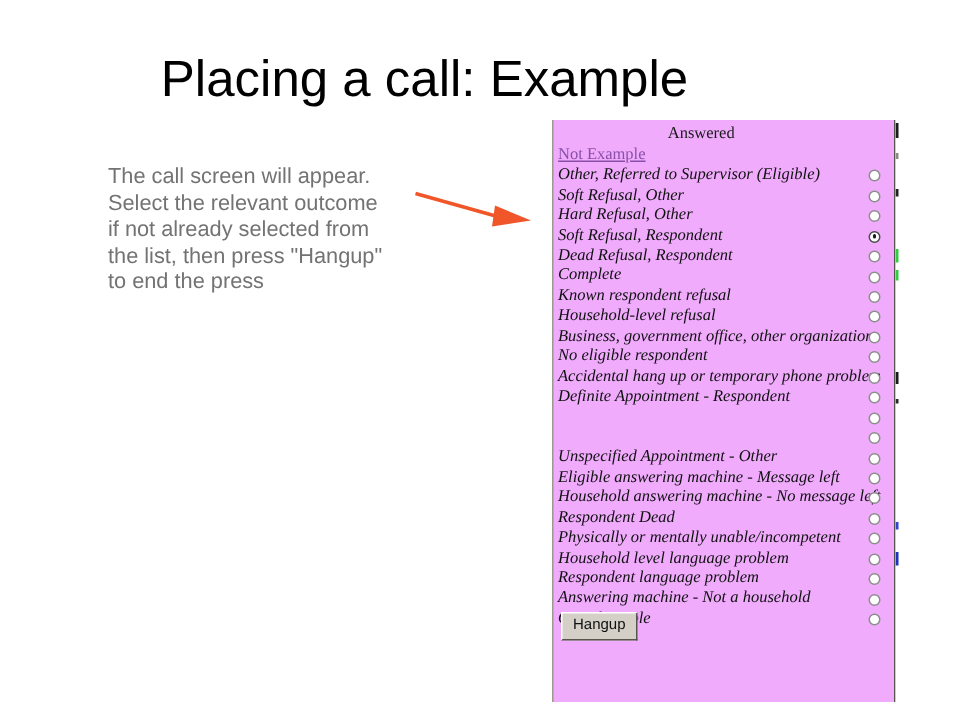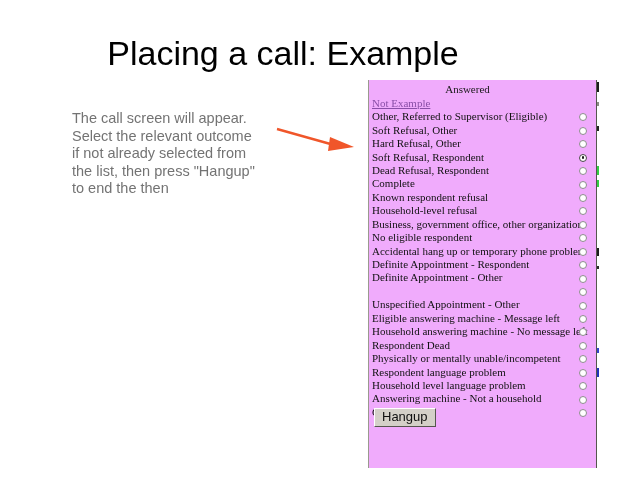--- a/index.html
+++ b/index.html
@@ -116,20 +116,21 @@
   #outcome-list {
     list-style: none;
     margin: 0;
     padding: 0;
   }
   .outcome-row {
     position: relative;
     height: 13.45px;
     line-height: 13.45px;
     white-space: nowrap;
+    font-style: italic;
   }
   .outcome-label {
     position: absolute;
     left: 3px;
     top: 0;
     font-family: "Liberation Serif", serif;
     font-size: 11px;
     color: #111111;
     line-height: 13.45px;
   }
@@ -157,21 +158,21 @@
     height: 2.8px;
     border-radius: 50%;
     background: #1a1a1a;
   }
 
   #hangup-button {
     position: absolute;
     left: 5px;
     top: 328px;
     font-family: "Liberation Sans", sans-serif;
-    font-size: 13px;
+    font-size: 10px;
     color: #101010;
     background: #d4d0c8;
     border-top: 1px solid #ffffff;
     border-left: 1px solid #ffffff;
     border-right: 1px solid #55554e;
     border-bottom: 1px solid #55554e;
     padding: 2px 7px 3px 7px;
     line-height: 12px;
     cursor: pointer;
   }
@@ -179,21 +180,21 @@
 </head>
 <body>
 
 <div id="slide-title">Placing a call: Example</div>
 
 <div id="caption">
   <span class="cap-line">The call screen will appear.</span>
   <span class="cap-line">Select the relevant outcome</span>
   <span class="cap-line">if not already selected from</span>
   <span class="cap-line">the list, then press "Hangup"</span>
-  <span class="cap-line">to end the then</span>
+  <span class="cap-line">to end the press</span>
 </div>
 
 <svg id="arrow-annotation" viewBox="0 0 86 36">
   <line x1="5" y1="9" x2="62" y2="25" stroke="#F0562A" stroke-width="2.4"></line>
   <polygon points="58,17 82,27 56,31" fill="#F0562A"></polygon>
 </svg>
 
 <div id="screenshot-panel">
   <div class="form-area">
 
@@ -244,21 +245,20 @@
         </li>
         <li class="outcome-row">
           <span class="outcome-label">Accidental hang up or temporary phone problem</span>
           <span class="outcome-radio"></span>
         </li>
         <li class="outcome-row">
           <span class="outcome-label">Definite Appointment - Respondent</span>
           <span class="outcome-radio"></span>
         </li>
         <li class="outcome-row">
-          <span class="outcome-label">Definite Appointment - Other</span>
           <span class="outcome-radio"></span>
         </li>
         <li class="outcome-row">
           <span class="outcome-radio"></span>
         </li>
         <li class="outcome-row">
           <span class="outcome-label">Unspecified Appointment - Other</span>
           <span class="outcome-radio"></span>
         </li>
         <li class="outcome-row">
@@ -271,25 +271,25 @@
         </li>
         <li class="outcome-row">
           <span class="outcome-label">Respondent Dead</span>
           <span class="outcome-radio"></span>
         </li>
         <li class="outcome-row">
           <span class="outcome-label">Physically or mentally unable/incompetent</span>
           <span class="outcome-radio"></span>
         </li>
         <li class="outcome-row">
+          <span class="outcome-label">Household level language problem</span>
+          <span class="outcome-radio"></span>
+        </li>
+        <li class="outcome-row">
           <span class="outcome-label">Respondent language problem</span>
-          <span class="outcome-radio"></span>
-        </li>
-        <li class="outcome-row">
-          <span class="outcome-label">Household level language problem</span>
           <span class="outcome-radio"></span>
         </li>
         <li class="outcome-row">
           <span class="outcome-label">Answering machine - Not a household</span>
           <span class="outcome-radio"></span>
         </li>
         <li class="outcome-row">
           <span class="outcome-label">Out of sample</span>
           <span class="outcome-radio"></span>
         </li>

